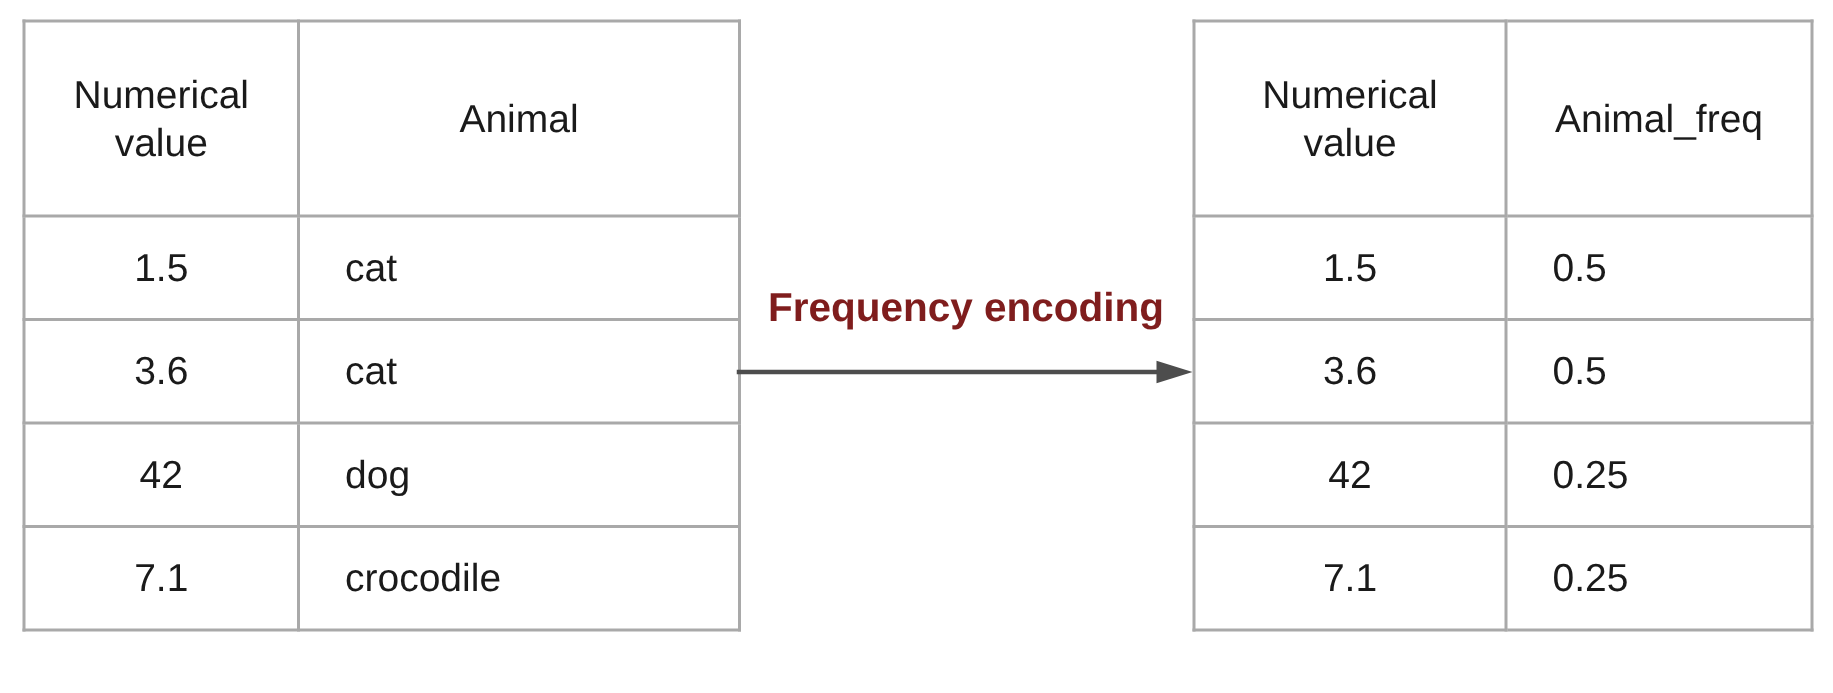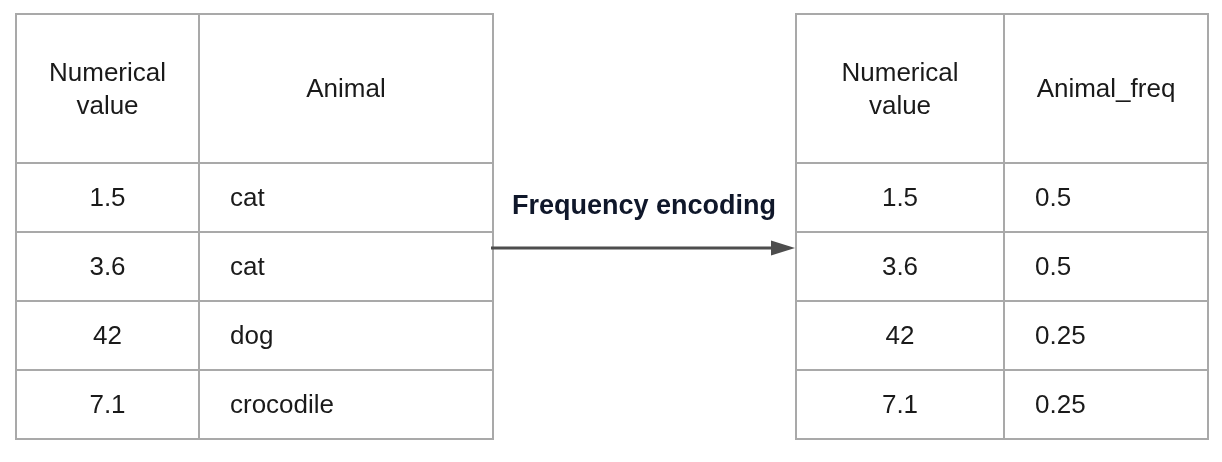--- a/index.html
+++ b/index.html
@@ -32,35 +32,35 @@
   }
   
   #left-table  { left: 15px; top: 13px; width: 477px; }
   #left-table  col.c0 { width: 183px; }
   #left-table  col.c1 { width: 294px; }
   
   #right-table { left: 795px; top: 13px; width: 412px; }
   #right-table col.c0 { width: 208px; }
   #right-table col.c1 { width: 204px; }
 
-  tr.header-row  { height: 149px; }
+  tr.header-row  { height: 130px; }
   tr.data-row    { height: 69px; }
 
   th.hdr        { text-align: center; padding: 0 26px; }
   td.num-cell   { text-align: center; padding: 0 6px; }
   td.text-cell  { text-align: left;  padding: 0 6px 0 30px; }
 
   .arrow-label {
     position: absolute;
     left: 644px;
     top: 190px;
     transform: translateX(-50%);
     font-size: 27px;
     font-weight: bold;
-    color: #0f172a;
+    color: #7f1d1d;
     white-space: nowrap;
   }
   .arrow-wrap {
     position: absolute;
     left: 491px;
     top: 239px;
     width: 304px;
     height: 18px;
   }
 </style>

